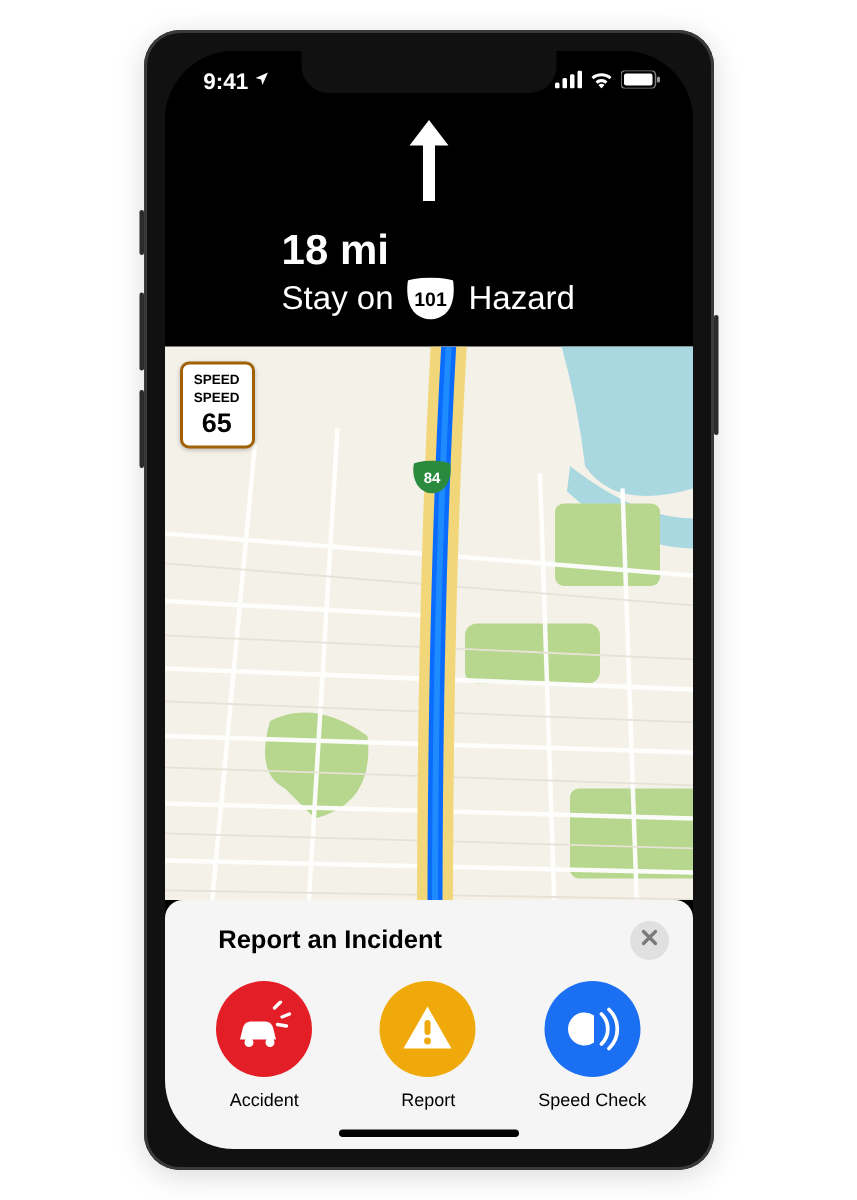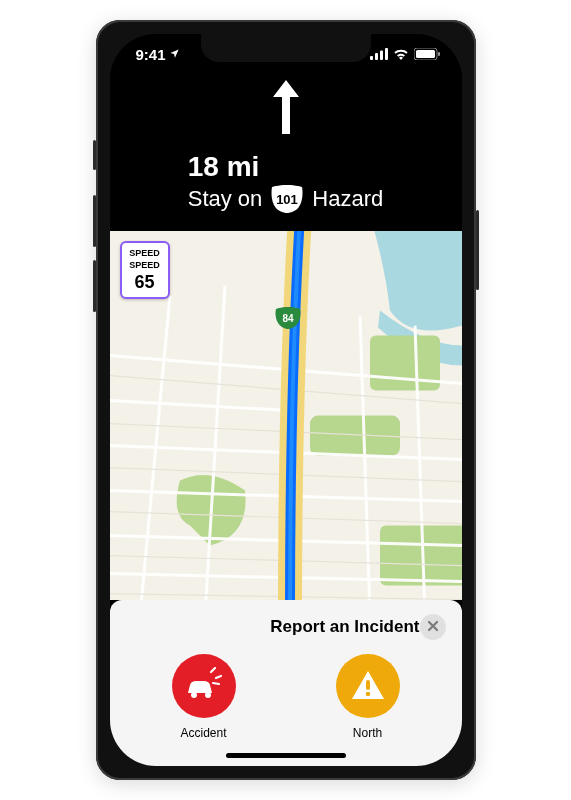--- a/index.html
+++ b/index.html
@@ -116,21 +116,21 @@
     top: 0; left: 0;
     width: 100%; height: 100%;
   }
   .speed-limit {
     position: absolute;
     top: 10px;
     left: 10px;
     width: 50px;
     height: 58px;
     background: #fff;
-    border: 2px solid #8b5cf6;
+    border: 2px solid #a16207;
     border-radius: 6px;
     display: flex;
     flex-direction: column;
     align-items: center;
     justify-content: space-evenly;
     padding: 3px 0;
     box-shadow: 0 1px 3px rgba(0,0,0,.25);
   }
   .speed-limit .sl-line {
     font-size: 9px;
@@ -156,21 +156,21 @@
   .panel {
     background: #f5f5f5;
     border-top-left-radius: 12px;
     border-top-right-radius: 12px;
     padding: 14px 16px 26px 16px;
     position: relative;
   }
   .panel-header {
     display: flex;
     align-items: center;
-    justify-content: flex-end;
+    justify-content: space-between;
     margin-bottom: 14px;
     padding-left: 20px;
   }
   .panel-title {
     font-size: 17px;
     font-weight: 700;
     color: #000;
   }
   .close-btn {
     width: 26px;
@@ -372,20 +372,30 @@
           <div class="option-label">Accident</div>
         </div>
         <div class="option">
           <div class="option-circle hazard">
             <svg width="40" height="38" viewBox="0 0 40 38" fill="#fff">
               <path d="M20 4 L36 32 H4 Z"></path>
               <rect x="18" y="13" width="4" height="10" rx="2" fill="#f0a90b"></rect>
               <circle cx="20" cy="27" r="2.3" fill="#f0a90b"></circle>
             </svg>
           </div>
-          <div class="option-label">North</div>
+          <div class="option-label">Report</div>
+        </div>
+        <div class="option">
+          <div class="option-circle speedchk">
+            <svg width="42" height="38" viewBox="0 0 42 38" fill="none">
+              <path d="M22 10 a11 11 0 1 0 0 18 L22 19 Z" fill="#fff"></path>
+              <path d="M27 9 a14 14 0 0 1 0 20" stroke="#fff" stroke-width="2.5" stroke-linecap="round"></path>
+              <path d="M32 6 a18 18 0 0 1 0 26" stroke="#fff" stroke-width="2.5" stroke-linecap="round"></path>
+            </svg>
+          </div>
+          <div class="option-label">Speed Check</div>
         </div>
       </div>
     </div>
 
     <div class="home-indicator"></div>
   </div>
 </div>
 
 </body></html>

